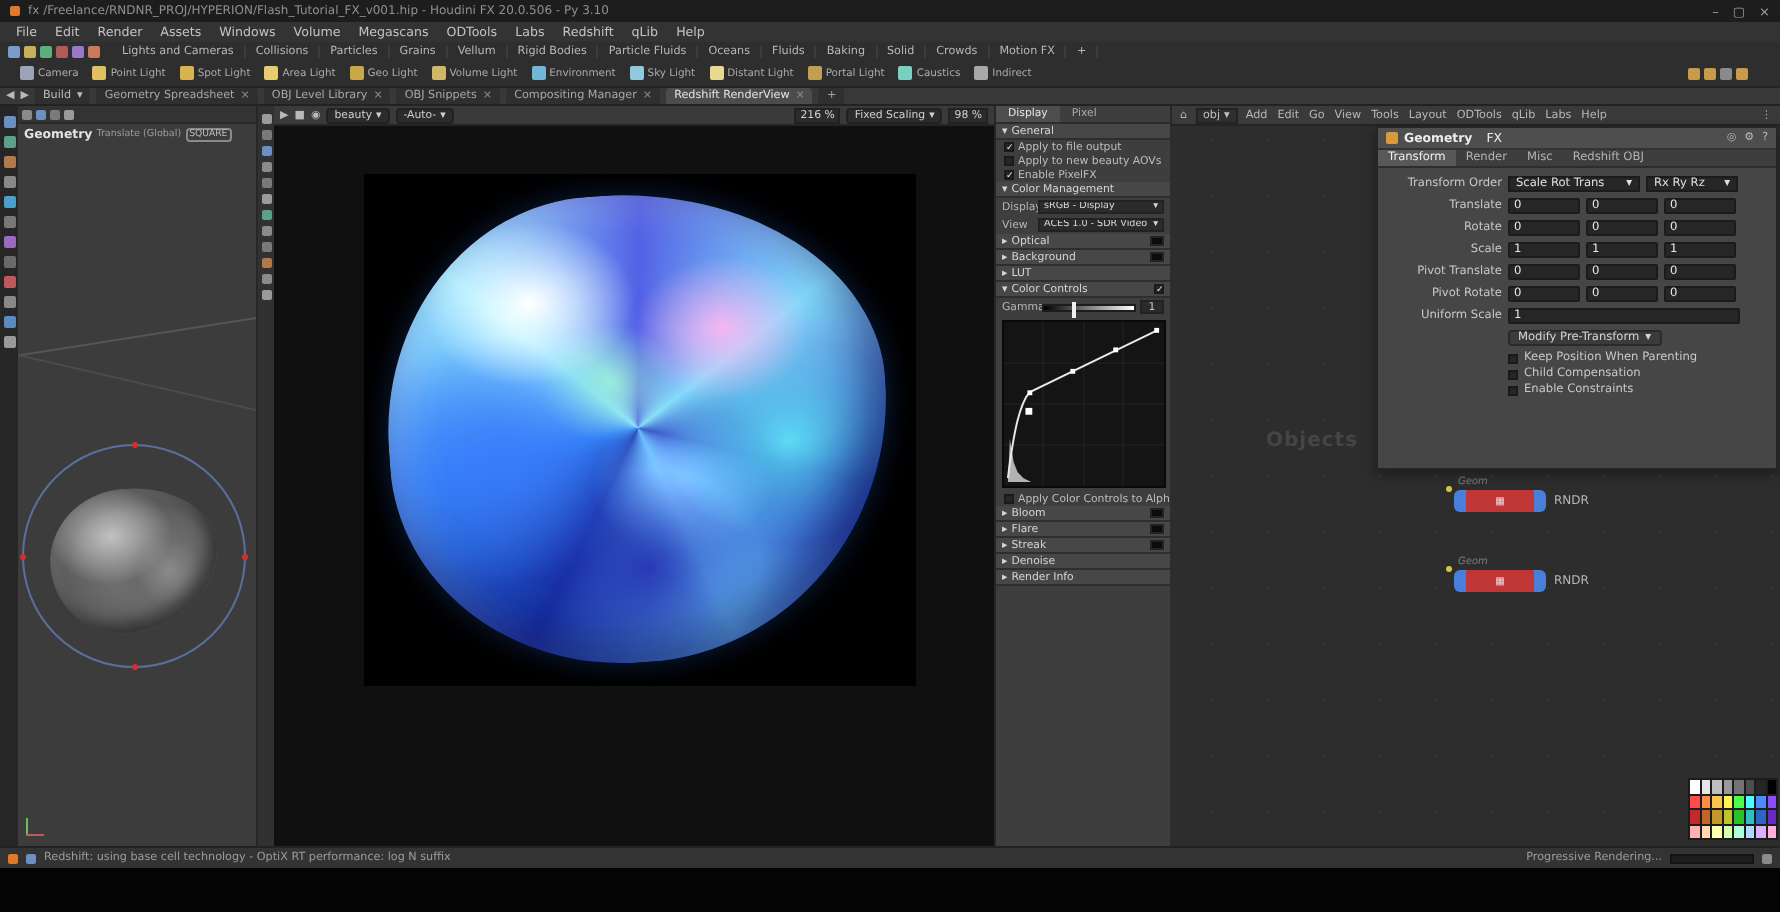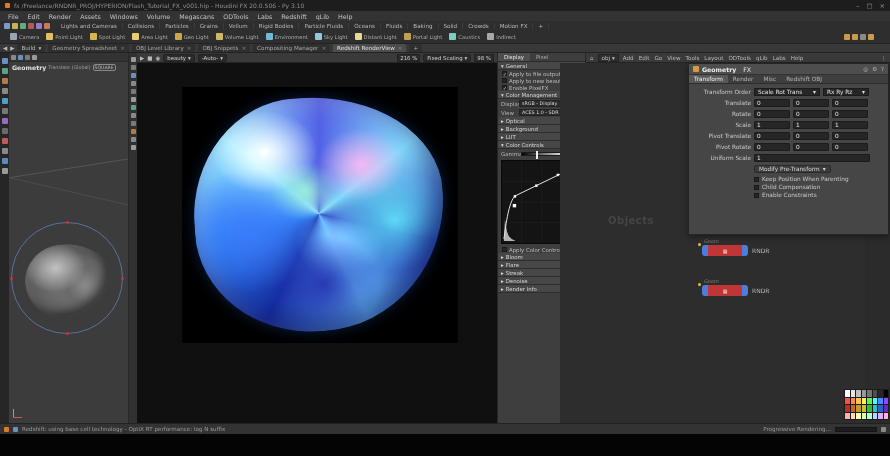--- a/index.html
+++ b/index.html
@@ -90,21 +90,21 @@
   .pdd{flex:1;background:#2b2b2b;border:1px solid #222;height:7px;display:flex;align-items:center;justify-content:space-between;padding:0 2px;font-size:4.8px;color:#d8d8d8;white-space:nowrap;overflow:hidden}
   .srow{height:9px;display:flex;align-items:center;gap:2px;padding:0 3px}
   .strack{flex:1;height:4px;background:linear-gradient(90deg,#000,#fff);border:1px solid #1c1c1c;position:relative}
   .shandle{position:absolute;left:30%;top:-2px;width:2px;height:8px;background:#f0f0f0}
   .sval{width:12px;height:7px;background:#2b2b2b;border:1px solid #222;display:flex;align-items:center;justify-content:center;flex:none}
   .graph{margin:2px 3px;width:82px;height:84px;background:#141414;border:1px solid #090909;display:block}
   
   #nettb{left:585px;top:53px;width:305px;height:10px;background:#3a3a3a;border-left:1px solid #272727;border-bottom:1px solid #242424;display:flex;align-items:center;gap:4px;padding:0 4px;font-size:5.6px;color:#c0c0c0}
   .bc{background:#2e2e2e;border:1px solid #232323;padding:0 3px;height:8px;display:flex;align-items:center;gap:2px}
   .nmenu{display:flex;gap:5px;color:#b9b9b9}
-  #netcanvas{left:560px;top:63px;width:305px;height:360px;background:#2d2d2d;background-image:radial-gradient(#373737 0.5px, rgba(0,0,0,0) 0.6px);background-size:14px 14px;overflow:hidden}
+  #netcanvas{left:585px;top:63px;width:305px;height:360px;background:#2d2d2d;background-image:radial-gradient(#373737 0.5px, rgba(0,0,0,0) 0.6px);background-size:14px 14px;overflow:hidden}
   #ghost{position:absolute;left:48px;top:152px;font-size:10px;font-weight:bold;color:#454545;letter-spacing:.5px}
   .node{position:absolute;width:46px;height:11px;display:flex}
   .nflag{width:6px;background:#4a7edb}
   .nflag.l{border-radius:3px 0 0 3px}
   .nflag.r{border-radius:0 3px 3px 0}
   .nbody{flex:1;background:#c03636;display:flex;align-items:center;justify-content:center;color:#f2d9d9;font-size:5px}
   .ntype{position:absolute;left:2px;top:-7px;font-size:5px;font-style:italic;color:#7d7d7d}
   .nlabel{position:absolute;left:50px;top:2px;font-size:6px;color:#b7b7b7}
   .ndot{position:absolute;left:-4px;top:-2px;width:3px;height:3px;border-radius:50%;background:#e0c040}
   

